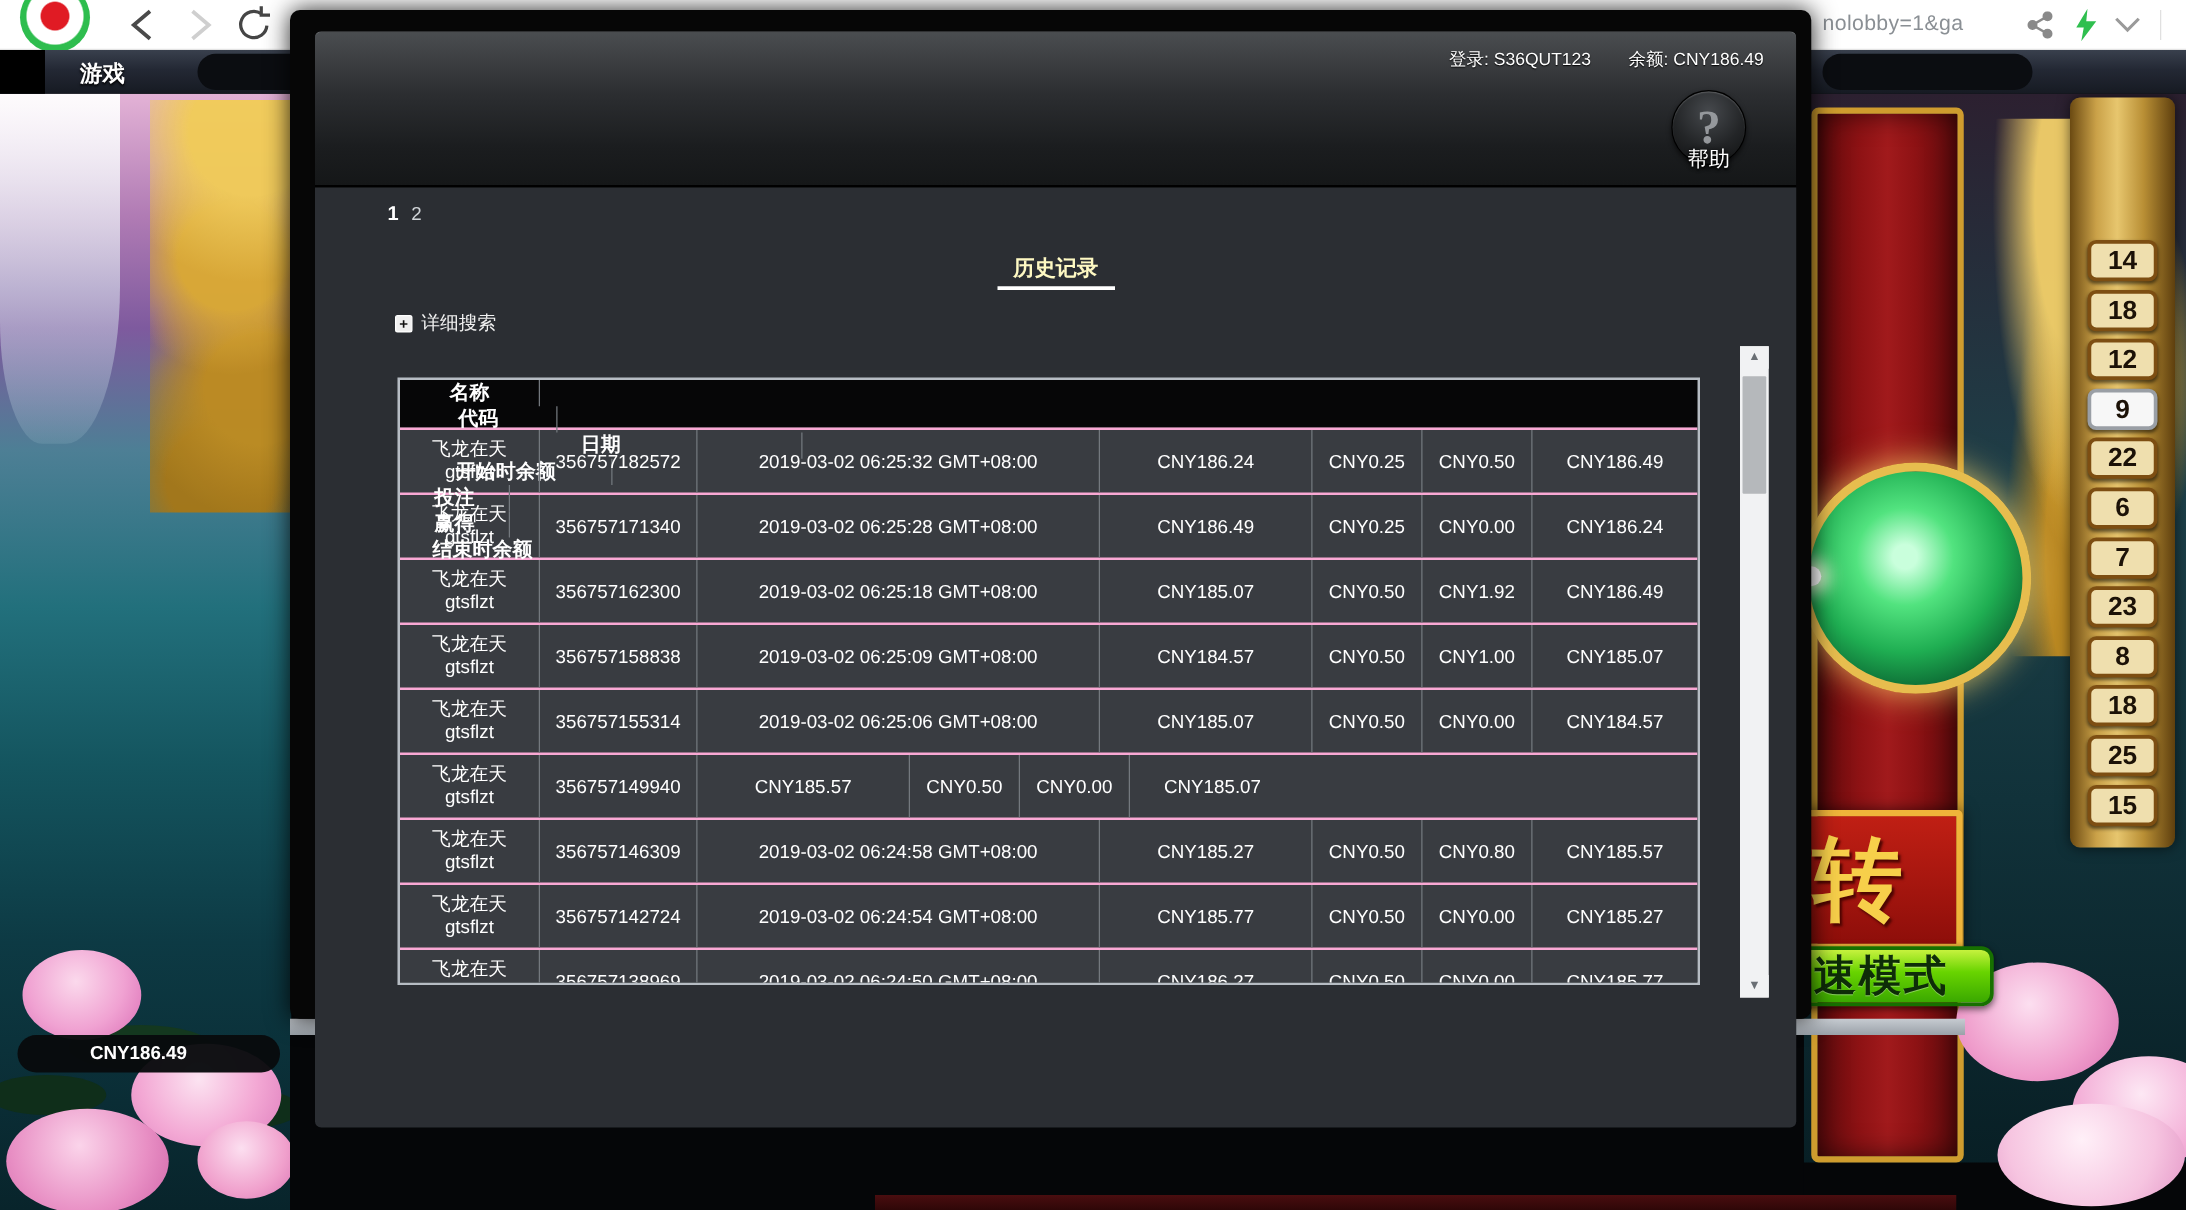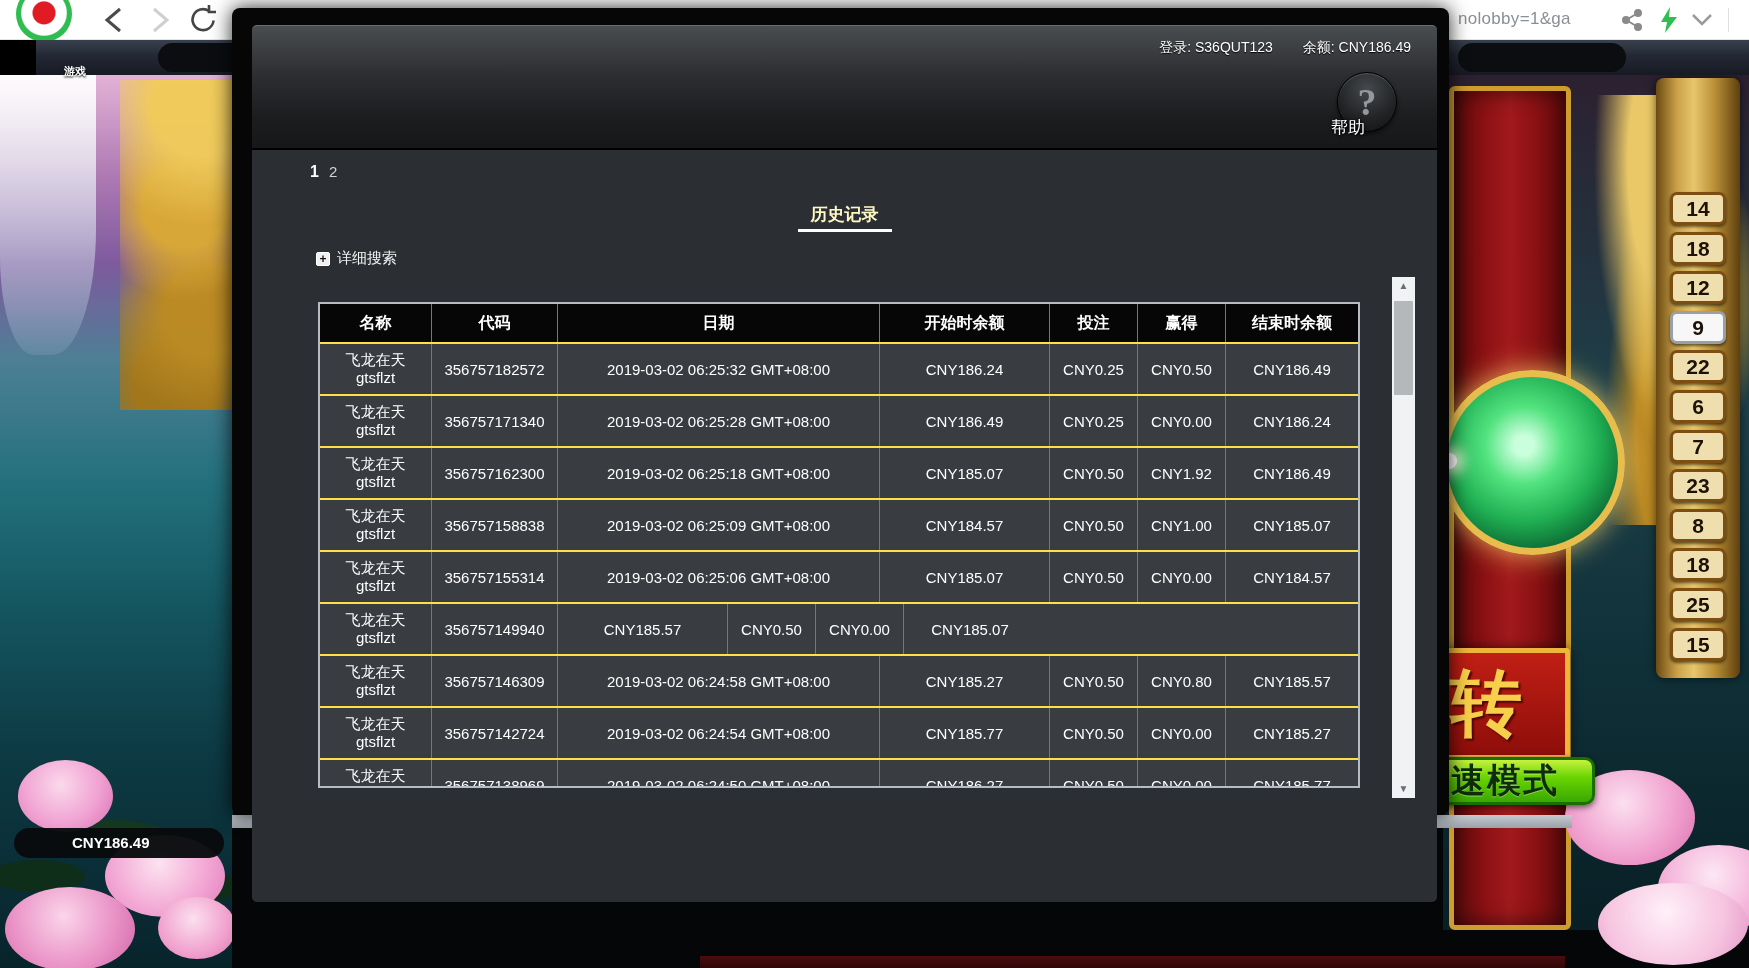--- a/index.html
+++ b/index.html
@@ -14,21 +14,21 @@
     background: radial-gradient(circle at 50% 48%, #e01b24 0 27%, #ffffff 30% 55%, #2ebd4e 58% 100%); }
   .nav-ic { top:5px; }
   .url-text { left:1458px; top:9px; font-size:17px; color:#8a8f94; letter-spacing:.3px; }
   .vsep { left:1728px; top:8px; width:1px; height:24px; background:#e0e0e0; }
 
   
   .tab-bar { left:0; top:40px; width:1749px; height:35px; background:linear-gradient(180deg,#39404d,#232834 45%,#161a22); z-index:3; }
   .tab-bar-black { left:0; top:40px; width:36px; height:35px; background:#000; z-index:3; }
   .tab-pill-l { left:158px; top:43px; width:330px; height:29px; background:#0b0d11; border-radius:15px; z-index:3; }
   .tab-pill-r { left:1458px; top:43px; width:168px; height:29px; background:#0b0d11; border-radius:15px; z-index:3; }
-  .tab-label { left:64px; top:64px; color:#fff; font-size:11px; font-weight:bold; z-index:4; text-shadow:0 1px 2px #000; }
+  .tab-label { left:64px; top:47px; color:#fff; font-size:18px; font-weight:bold; z-index:4; text-shadow:0 1px 2px #000; }
 
   
   .bg-left { left:0; top:75px; width:233px; height:893px; z-index:1;
     background:linear-gradient(180deg,#e3b2d6 0%,#b07bb4 11%,#7e5a9e 21%,#4d7f95 32%,#22707c 46%,#14555f 60%,#0d3a44 76%,#08242b 100%); }
   .waterfall { left:0; top:0; width:96px; height:280px; border-radius:0 0 45% 35%;
     background:linear-gradient(180deg,rgba(255,255,255,.95),rgba(225,242,246,.55) 55%,rgba(200,230,235,.12)); }
   .dragon { left:120px; top:5px; width:113px; height:330px; opacity:.95;
     background: radial-gradient(circle at 72% 8%, #f2cd56 0 16%, transparent 38%),
                 radial-gradient(circle at 58% 38%, #dcab32 0 20%, transparent 44%),
                 radial-gradient(circle at 78% 70%, #c08c1e 0 18%, transparent 42%),
@@ -83,44 +83,44 @@
     box-shadow:0 0 20px rgba(0,0,0,.85); }
   .m-header { position:absolute; left:20px; top:17px; width:1185px; height:125px; border-radius:5px 5px 0 0;
     background:linear-gradient(180deg,#4a4d50,#2c2e31 40%,#1b1d1f 75%,#151718); border-top:1px solid #6a6e72; border-bottom:2px solid #000; }
   .m-header-row { position:absolute; right:26px; top:13px; display:flex; gap:30px; }
   .m-header-row span { color:#fff; font-size:14px; font-weight:normal; text-shadow:0 1px 1px #000; }
   .help-btn { position:absolute; right:40px; top:46px; width:60px; height:60px; border-radius:50%;
     background:radial-gradient(circle at 50% 28%, #46494d, #232527 55%, #0f1011); border:1px solid #000;
     box-shadow:inset 0 1px 1px rgba(255,255,255,.18), 0 2px 4px rgba(0,0,0,.6);
     display:flex; align-items:center; justify-content:center; }
   .help-q { color:#95989c; font-size:38px; font-weight:bold; font-family:"Liberation Serif","DejaVu Serif",serif; }
-  .help-label { position:absolute; right:34px; top:90px; width:72px; color:#fff; font-size:17px; text-shadow:0 1px 2px #000, 0 0 4px #000; }
+  .help-label { position:absolute; right:34px; top:90px; width:72px; text-align:center; color:#fff; font-size:17px; text-shadow:0 1px 2px #000, 0 0 4px #000; }
 
   .m-body { position:absolute; left:20px; top:142px; width:1185px; height:752px; background:#2b2e33; border-radius:0 0 5px 5px; }
   .pagination { position:absolute; left:58px; top:13px; }
   .page { color:#d0d4d8; font-size:15px; margin-right:10px; cursor:pointer; }
   .page.cur { color:#fff; font-weight:bold; font-size:16px; }
   .m-title-wrap { position:absolute; left:0; top:53px; width:1185px; text-align:center; }
   .m-title { color:#fef9c3; font-size:17px; font-weight:bold; }
   .m-title-underline { position:absolute; left:546px; top:79px; width:94px; height:3px; background:#fff; }
   .search-row { position:absolute; left:64px; top:99px; display:flex; align-items:center; }
   .plus-box { width:14px; height:14px; background:#f0f0f0; border:1px solid #fff; border-radius:2px;
     color:#111; font-size:12px; font-weight:bold; line-height:12px; text-align:center; }
   .search-label { color:#f2f2f2; font-size:15px; margin-left:7px; }
 
   
   .table-wrap { position:absolute; left:66px; top:152px; width:1042px; height:486px; border:2px solid #b6bcc3;
     overflow:hidden; background:#35383d; }
-  .thead { display:flex; height:38px; background:#060607; }
+  .thead { display:flex; height:38px; background:#060607;flex-direction:column; }
   .cell { border-right:1px solid #73787e; display:flex; flex-direction:column; align-items:center; justify-content:center;
     color:#fff; font-size:15px; text-align:center; }
   .hcell { font-size:16px; font-weight:bold; }
   .c0 { width:112px; } .c1 { width:126px; } .c2 { width:322px; } .c3 { width:170px; }
   .c4 { width:88px; } .c5 { width:88px; } .c6 { width:132px; border-right:none; }
-  .trow { display:flex; height:52px; background:#393c41; border-top:2px solid #fde047; }
+  .trow { display:flex; height:52px; background:#393c41; border-top:2px solid #f9a8d4; }
   .trow .c0 { line-height:18px; }
 
   
   .m-scrollbar { position:absolute; left:1140px; top:127px; width:23px; height:521px; background:#f1f2f3; }
   .sb-arrow { position:absolute; left:0; width:23px; height:18px; color:#6a6f74; font-size:10px; line-height:18px; text-align:center; background:#f1f2f3; }
   .sb-up { top:0; } .sb-down { bottom:0; }
   .sb-thumb { position:absolute; left:2px; top:24px; width:19px; height:94px; background:#b5b8bb; border-radius:1px; }
 </style>
 </head>
 <body>

